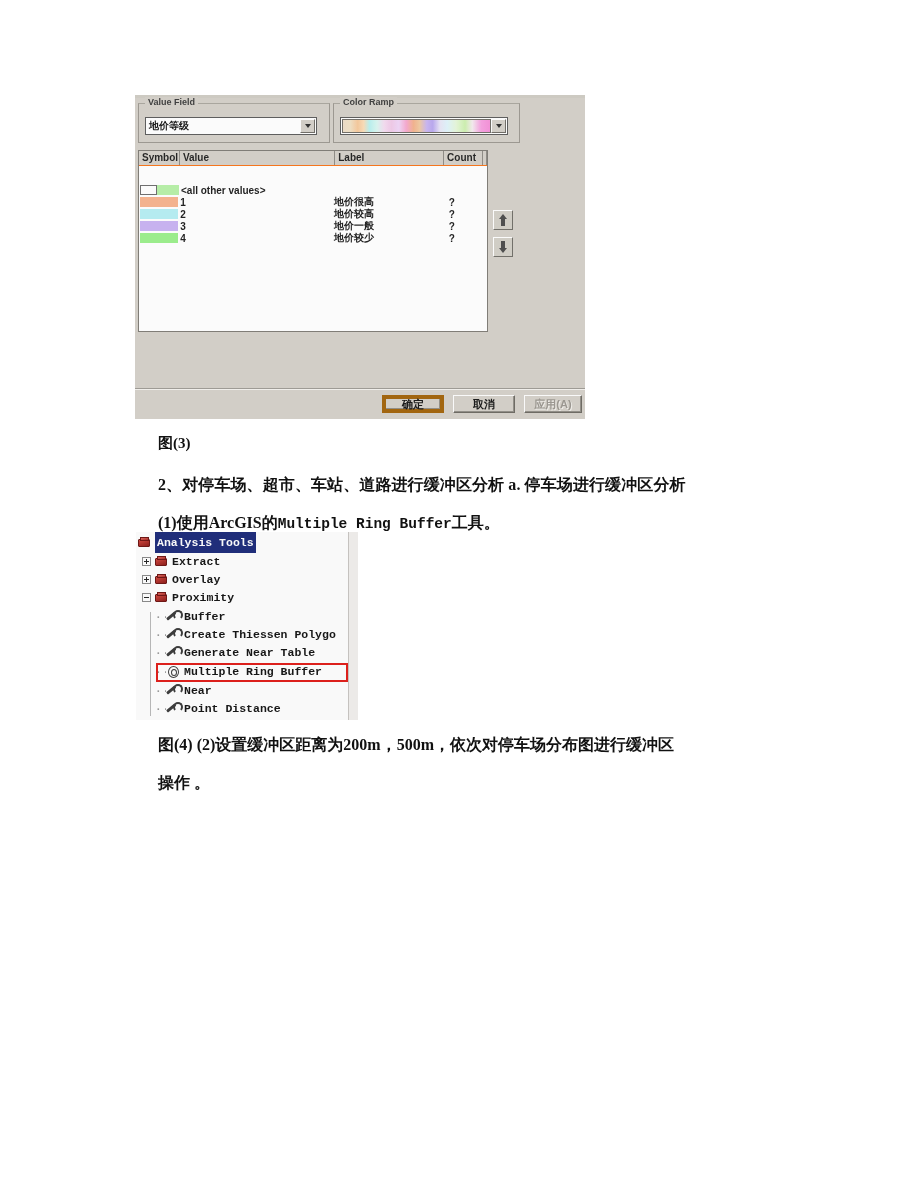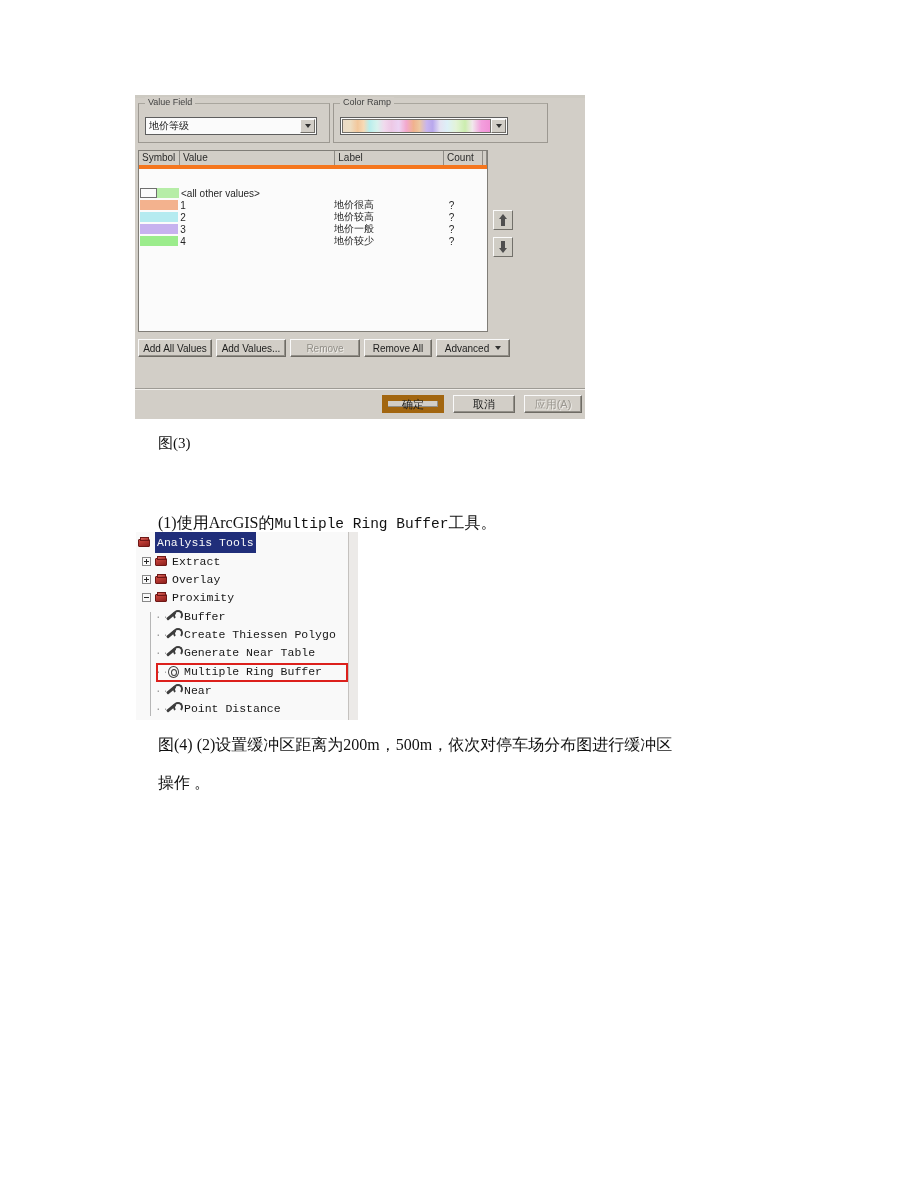--- a/index.html
+++ b/index.html
@@ -2,21 +2,21 @@
 <html><head>
 <meta charset="utf-8">
 <style>
   html,body{margin:0;padding:0;}
   body{
     width:920px;height:1191px;background:#ffffff;
     font-family:"Liberation Serif",serif;
     -webkit-font-smoothing:antialiased;
     overflow:hidden;position:relative;
   }
-  .page{position:relative;width:764px;height:1191px;}
+  .page{position:relative;width:764px;height:1191px;font-weight:bold;}
 
   
   .fig3{
     position:absolute;left:135px;top:95px;width:450px;height:324px;
     background:#d4d0c8;
     font-family:"Liberation Sans",sans-serif;
     color:#1a1a1a;
     box-sizing:border-box;
     overflow:hidden;
     filter:blur(.18px) contrast(.93) brightness(1.02);
@@ -25,21 +25,21 @@
 
   
   .grp{position:absolute;border:1px solid #9b978f;border-top-color:#a9a59d;}
   .grp .cap{
     position:absolute;top:-7px;left:6px;background:#d4d0c8;
     padding:0 3px;font-size:9px;color:#3a3a3a;line-height:10px;
     white-space:nowrap;
   }
 
   #valuefield-group{left:3px;top:8px;width:190px;height:38px;}
-  #colorramp-group{left:198px;top:8px;width:185px;height:38px;padding-left:28px;}
+  #colorramp-group{left:198px;top:8px;width:185px;height:38px;}
 
   .combo{
     position:absolute;left:6px;top:13px;width:172px;height:18px;
     background:#ffffff;border:1px solid #5a5a5a;box-sizing:border-box;
     display:flex;align-items:center;
   }
   .combo .val{flex:1;padding-left:3px;font-size:10px;color:#111;white-space:nowrap;overflow:hidden;}
   .combo .arrow{
     width:15px;height:14px;margin-right:1px;background:#d4d0c8;
     border:1px solid #fff;border-right-color:#6d6a64;border-bottom-color:#6d6a64;
@@ -57,21 +57,21 @@
       #c8b4f2 57%, #b9a7ef 61%, #e9e6f6 66%, #dff3fb 71%,
       #e6f7d9 77%, #cdf0ae 83%, #f4ecef 88%, #f79fe0 94%, #f68fd8 100%);
   }
 
   
   #symbol-list{
     position:absolute;left:3px;top:55px;width:350px;height:182px;
     background:#ffffff;border:1px solid #7d7a74;box-sizing:border-box;
   }
   #symbol-list .hdr{
-    height:14px;display:flex;background:#d4d0c8;border-bottom:4px solid #f97316;
+    height:14px;display:flex;background:#d4d0c8;border-bottom:1px solid #f97316;
     font-size:10px;color:#1e1e1e;
   }
   #symbol-list .hdr div{
     border-right:1px solid #8d8a84;padding-left:3px;line-height:14px;
     box-sizing:border-box;white-space:nowrap;overflow:hidden;
   }
   .c-sym{width:42px;}.c-val{width:160px;}.c-lab{width:112px;}.c-cnt{width:40px;}.c-end{flex:1;}
   #symbol-list .rows{position:relative;background:#fff;}
   .srow{display:flex;height:12px;font-size:10px;color:#1a1a1a;align-items:center;}
   .srow .sw{width:40px;height:10px;margin-left:1px;box-sizing:border-box;}
@@ -118,21 +118,21 @@
     position:absolute;left:0;top:293px;width:450px;height:31px;
     background:#d4d0c8;border-top:1px solid #9d9a93;box-shadow:0 1px 0 #f3f1ed inset;
   }
   .dlgbtn{
     position:absolute;top:6px;height:18px;background:#d4d0c8;
     border:1px solid #fdfdfd;border-right-color:#6a6760;border-bottom-color:#6a6760;
     box-shadow:inset -1px -1px 0 #908d86;
     box-sizing:border-box;font-size:11px;color:#141414;
     display:flex;align-items:center;justify-content:center;white-space:nowrap;
   }
-  #ok-button{left:247px;width:62px;border:6px solid #a16207;}
+  #ok-button{left:247px;width:62px;border:4px solid #a16207;}
   #cancel-button{left:318px;width:62px;}
   #apply-button{left:389px;width:58px;color:#9a968f;text-shadow:1px 1px 0 #f1efeb;}
 
   
   .ptext{
     position:absolute;color:#111111;
     font-family:"Liberation Serif",serif;
     white-space:nowrap;
   }
   #fig3-caption{left:158px;top:434px;font-size:15px;}
@@ -277,39 +277,30 @@
       </div>
     </div>
 
     <div class="sidebtn" id="move-up-button">
       <span class="arrow-up"></span>
     </div>
     <div class="sidebtn" id="move-down-button">
       <span class="arrow-down"></span>
     </div>
 
-    <div class="btnrow">
-      <div class="wbtn" id="add-all-values-button">Add All Values</div>
-      <div class="wbtn" id="add-values-button">Add Values...</div>
-      <div class="wbtn disabled" id="remove-button">Remove</div>
-      <div class="wbtn" id="remove-all-button">Remove All</div>
-      <div class="wbtn" id="advanced-button">
-        <span>Advanced</span>
-        <i class="tri-d"></i>
-      </div>
-    </div>
 
     <div id="fig3-bottom-bar">
       <div class="dlgbtn" id="ok-button">确定</div>
       <div class="dlgbtn" id="cancel-button">取消</div>
       <div class="dlgbtn" id="apply-button">应用(A)</div>
     </div>
   </div>
 
   <div class="ptext" id="fig3-caption">图(3)</div>
+  <div class="ptext" id="para-2">2、对停车场、超市、车站、道路进行缓冲区分析 a. 停车场进行缓冲区分析</div>
   <div class="ptext" id="para-1-tool">
     <span>(1)使用ArcGIS的</span><span class="mono">Multiple Ring Buffer</span><span>工具。</span>
   </div>
 
   <div class="fig4">
     <div class="vline"></div>
 
     <div class="tnode" style="left:2px;top:2px;">
       <span class="tbox-icon"></span>
       <span class="sel-label">Analysis Tools</span>

